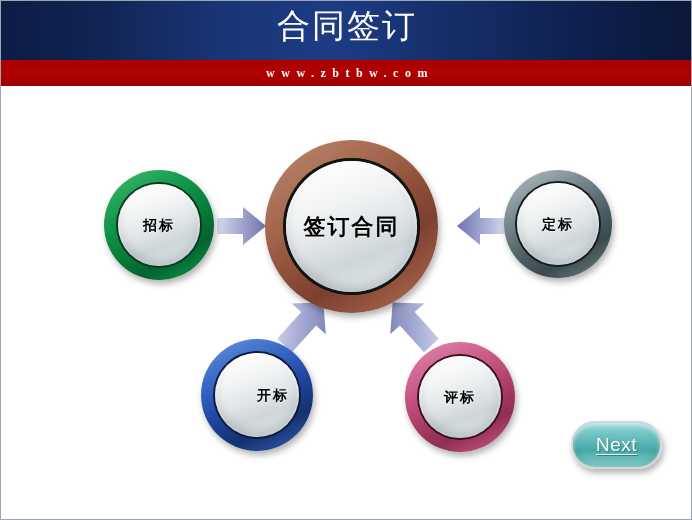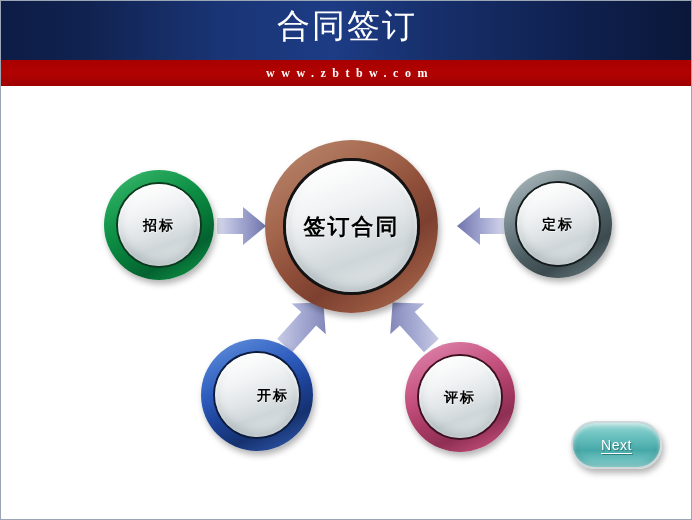--- a/index.html
+++ b/index.html
@@ -265,21 +265,21 @@
                 inset 0 -3px 6px rgba(0,70,70,0.22);
     box-sizing: border-box;
     display: flex;
     align-items: center;
     justify-content: center;
     cursor: pointer;
   }
   #next-button .next-label {
     color: #ffffff;
     font-family: "Liberation Sans", sans-serif;
-    font-size: 14px;
+    font-size: 19px;
     text-decoration: underline;
     text-underline-offset: 3px;
     text-shadow: 1px 1px 1px rgba(0,60,60,0.45);
     letter-spacing: 0.5px;
   }
 </style>
 </head>
 <body>
 
 <div class="slide">

